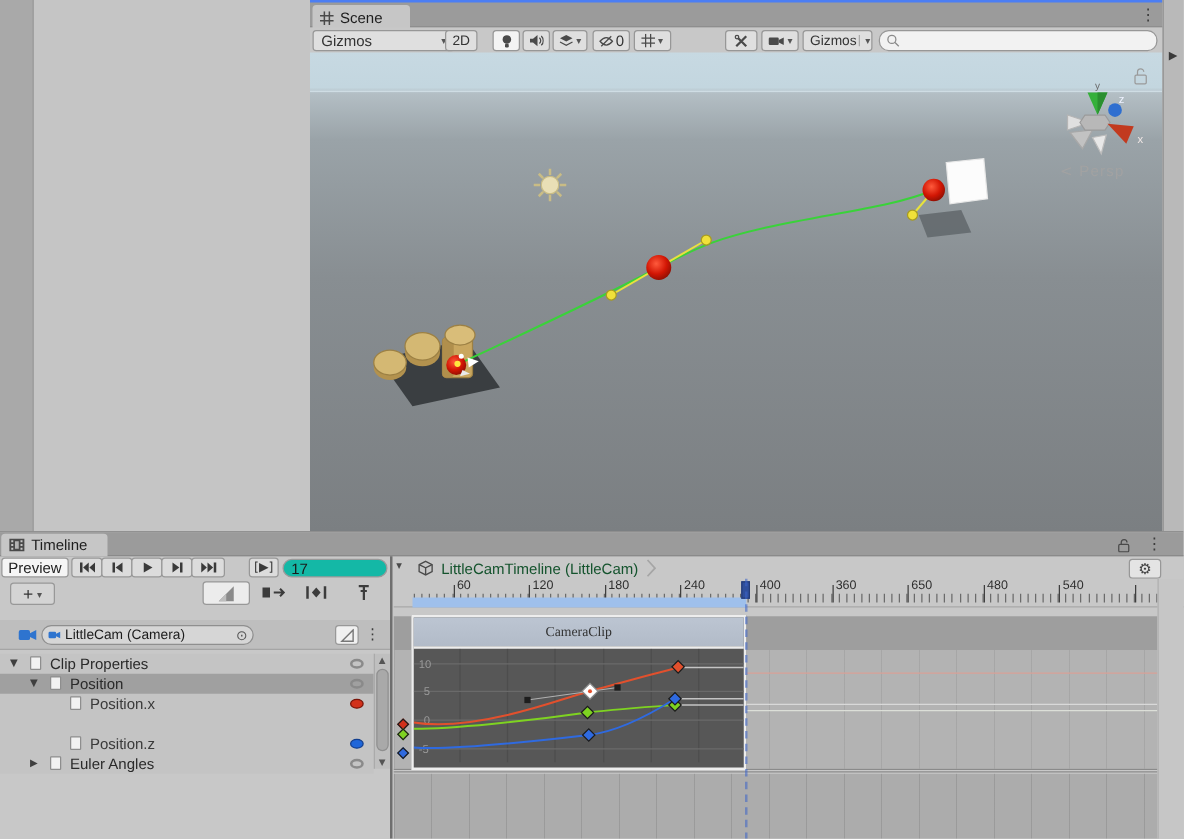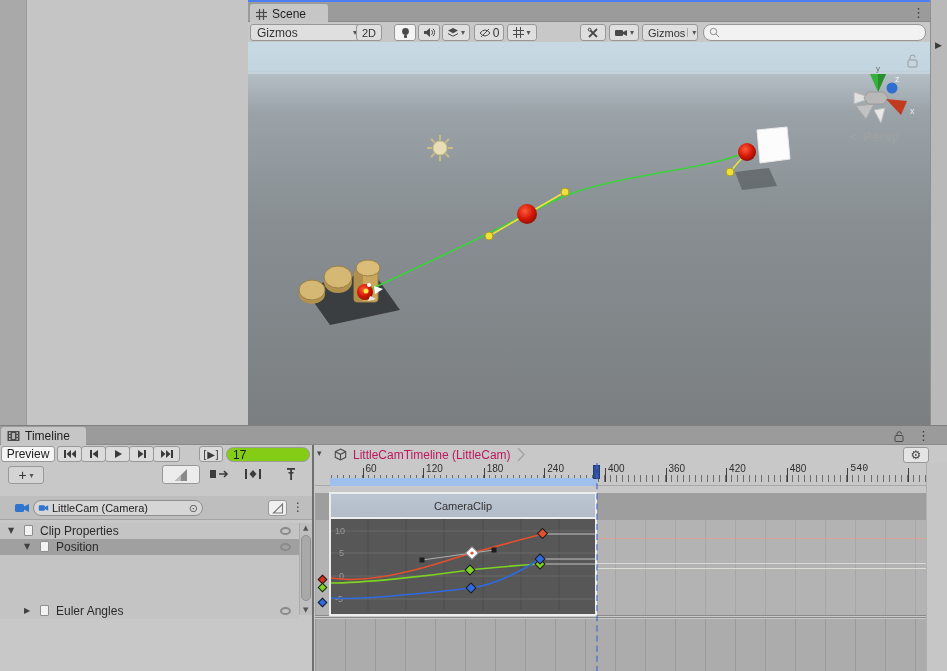--- a/index.html
+++ b/index.html
@@ -35,21 +35,21 @@
 
   #right-strip { left:930px; top:0; width:17px; height:425px; background:#b9b9b9; border-left:1px solid #8f8f8f; }
 
   
   #timeline-panel { left:0; top:425px; width:947px; height:246px; background:#c8c8c8; border-top:1px solid #7f7f7f; }
   #tl-tabbar { left:0; top:0; width:947px; height:19px; }
   #tl-tabbar .tab { top:1px; height:18px; }
 
   .btn { position:absolute; background:#dcdcdc; border:1px solid #989898; border-radius:3px;
          display:flex; align-items:center; justify-content:center; }
-  .field { position:absolute; background:#84cc16; border:1px solid #9a9a9a; border-radius:8px;
+  .field { position:absolute; background:#14b8a6; border:1px solid #9a9a9a; border-radius:8px;
            font-size:12px; color:#1b1b1b; padding:0 6px; outline:none; }
   #tl-divider { left:312px; top:19px; width:2px; height:227px; background:#6f6f6f; }
 
   
   #ruler { left:315px; top:37px; width:632px; height:23px; background:#c8c8c8; overflow:hidden; border-bottom:1px solid #a8a8a8; }
   .tick-minor { position:absolute; top:12px; width:1px; height:7px; background:#6b6b6b; }
   .tick-major { position:absolute; top:5px; width:1px; height:14px; background:#3f3f3f; }
   .tick-label { position:absolute; top:0px; font-size:10px; color:#2e2e2e; }
   #ruler-band { left:330px; top:52px; width:267px; height:8px; background:#9fc0ec; }
   #end-marker { left:593px; top:39px; width:7px; height:14px; background:#2f4f9c; border:1px solid #243c78; }
@@ -78,21 +78,21 @@
            background-image:repeating-linear-gradient(90deg,rgba(0,0,0,.07) 0 1px,transparent 1px 30px); }
   .band-sep { left:315px; width:611px; height:1px; background:#8a8a8a; }
   .band3 { left:315px; top:193px; width:611px; height:53px; background:#acacac;
            background-image:repeating-linear-gradient(90deg,rgba(0,0,0,.1) 0 1px,transparent 1px 30px); }
   #right-gutter { left:926px; top:37px; width:21px; height:209px; background:#c6c6c6; border-left:1px solid #b0b0b0; }
   .extra-line { position:absolute; height:1px; }
 
   
   #clip { left:329px; top:66px; width:268px; height:124px; border:2px solid #ededed; background:#575757; }
   #clip-header { width:264px; height:25px; background:linear-gradient(#bcc5d2,#b2bbc8); border-bottom:2px solid #ededed;
-                 display:flex; align-items:center; justify-content:center; font-size:11px; color:#333; }
+                 display:flex; align-items:center; justify-content:center; font-size:11px; color:#333;font-family:Liberation Serif, serif; }
   .key-diamond { position:absolute; width:7px; height:7px; transform:rotate(45deg); border:1px solid #1c1c1c; }
 </style>
 </head>
 <body>
 
 <div id="app">
 
   <div id="left-dock" class="abs">
     <div class="strip abs"></div>
   </div>
@@ -333,21 +333,21 @@
       <span>[▶]</span>
     </div>
     <input class="field" style="left: 226px; top: 21px; width: 84px; height: 15px;" value="17">
     <span class="abs glyph" style="left:317px;top:22px;font-size:9px;color:#4a4a4a;">▾</span>
 
     <div class="abs" style="left:334px;top:20px;width:560px;height:17px;display:flex;align-items:center;gap:6px;">
       <svg width="13" height="13" viewBox="0 0 12 12" fill="none" stroke="#4a4a4a">
         <path d="M6 1l4.8 2.4v5.2L6 11 1.2 8.6V3.4z"></path>
           <path d="M1.2 3.4 6 5.8l4.8-2.4M6 5.8V11"></path>
       </svg>
-      <span style="color:#be185d;">LittleCamTimeline (LittleCam)</span>
+      <span style="color:#14532d;">LittleCamTimeline (LittleCam)</span>
       <svg width="9" height="15" viewBox="0 0 9 15">
         <path d="M1 1l6 6.5L1 14" stroke="#a5a5a5" fill="none" stroke-width="1.4"></path>
       </svg>
     </div>
     <div class="btn glyph" style="left:903px;top:21px;width:26px;height:16px;background:#e4e4e4;font-size:12px;color:#444;">
       <span>⚙</span>
     </div>
 
     <div class="btn" style="left:8px;top:40px;width:36px;height:18px;background:#d4d4d4;gap:3px;">
       <span style="font-size:14px;color:#333;line-height:1;">+</span>
@@ -490,25 +490,25 @@
           <div class="tick-label" style="left: 111.1px;">120</div>
           <div class="tick-major" style="left: 168.7px;"></div>
           <div class="tick-label" style="left: 171.7px;">180</div>
           <div class="tick-major" style="left: 229.3px;"></div>
           <div class="tick-label" style="left: 232.3px;">240</div>
           <div class="tick-major" style="left: 289.9px;"></div>
           <div class="tick-label" style="left: 292.9px;">400</div>
           <div class="tick-major" style="left: 350.5px;"></div>
           <div class="tick-label" style="left: 353.5px;">360</div>
           <div class="tick-major" style="left: 411.1px;"></div>
-          <div class="tick-label" style="left: 414.1px;">420</div>
+          <div class="tick-label" style="left: 414.1px;">650</div>
           <div class="tick-major" style="left: 471.7px;"></div>
           <div class="tick-label" style="left: 474.7px;">480</div>
           <div class="tick-major" style="left: 532.3px;"></div>
-          <div class="tick-label" style="left: 535.3px; font-family: Liberation Mono, monospace;">540</div>
+          <div class="tick-label" style="left: 535.3px;">540</div>
           <div class="tick-major" style="left: 592.9px;"></div>
           <div class="tick-label" style="left: 612px;">600</div>
         </div>
     </div>
     <div id="ruler-band" class="abs"></div>
     <div id="end-marker" class="abs"></div>
 
     <div class="band1 abs"></div>
     <div class="band2 abs"></div>
     <div class="band-sep abs" style="top:189px;"></div>
@@ -601,20 +601,30 @@
           <span class="page-icon" style="left: 24px;"></span>
           <span class="tree-label" style="left: 40px;">Clip Properties</span>
           <span class="dot empty"></span>
         </div>
         <div class="tree-row selected" style="top: 16px;">
           <span class="tree-arrow glyph" style="left: 24px;">▼</span>
           <span class="page-icon" style="left: 40px;"></span>
           <span class="tree-label" style="left: 56px;">Position</span>
           <span class="dot empty"></span>
         </div>
+        <div class="tree-row" style="top: 32px;">
+          <span class="page-icon" style="left: 56px;"></span>
+          <span class="tree-label" style="left: 72px; color: rgb(58, 58, 58);">Position.x</span>
+          <span class="dot red"></span>
+        </div>
+        <div class="tree-row" style="top: 64px;">
+          <span class="page-icon" style="left: 56px;"></span>
+          <span class="tree-label" style="left: 72px; color: rgb(58, 58, 58);">Position.z</span>
+          <span class="dot blue"></span>
+        </div>
         <div class="tree-row" style="top: 80px;">
           <span class="tree-arrow glyph" style="left: 24px;">▶</span>
           <span class="page-icon" style="left: 40px;"></span>
           <span class="tree-label" style="left: 56px;">Euler Angles</span>
           <span class="dot empty"></span>
         </div>
       </div>
     <div id="tree-scrollbar" class="abs">
       <span class="sb-arrow glyph" style="top:1px;">▲</span>
       <div id="tree-thumb" class="abs"></div>

